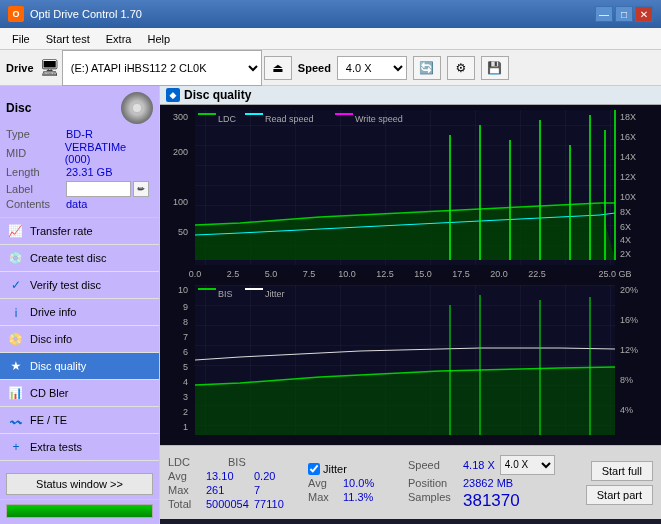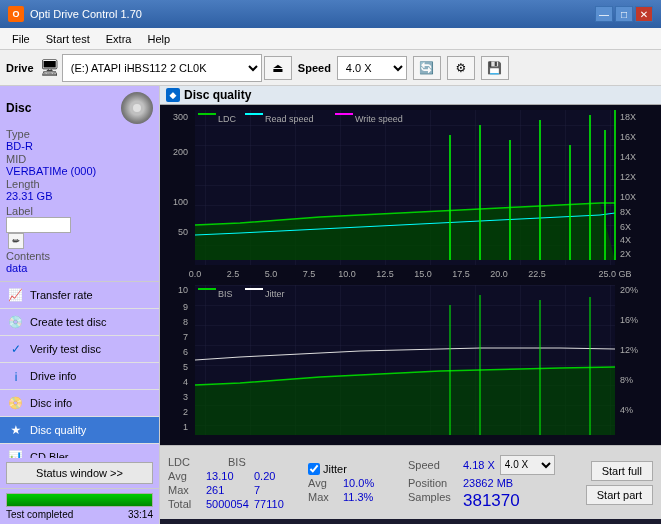--- a/index.html
+++ b/index.html
@@ -88,21 +88,21 @@
       align-items: center;
       padding: 0 6px;
       gap: 6px;
     }
     .toolbar-label {
       font-size: 11px;
       font-weight: bold;
       color: #000;
     }
     .drive-select {
-      height: 28px;
+      height: 36px;
       border: 1px solid #aaa;
       background: white;
       font-size: 11px;
       padding: 0 4px;
       width: 200px;
     }
     .toolbar-btn {
       height: 24px;
       width: 28px;
       border: 1px solid #aaa;
@@ -165,22 +165,22 @@
     }
     .disc-icon::after {
       content: '';
       width: 8px;
       height: 8px;
       background: #e0e0e0;
       border-radius: 50%;
     }
     .info-row {
       display: flex;
+      align-items: center;
       margin: 1px 0;
-      flex-direction: column;
     }
     .info-key {
       color: #555;
       width: 60px;
       font-size: 11px;
     }
     .info-val {
       color: #0000cc;
       font-size: 11px;
     }
@@ -427,24 +427,20 @@
         <span>Extra tests</span>
       </div>
     </div>
 
     <div class="status-btn">Status window &gt;&gt;</div>
 
     <div class="progress-section">
       <div class="progress-bar-container">
         <div class="progress-bar-fill" style="width:100%;"></div>
       </div>
-      <div style="display:flex;justify-content:space-between;">
-        <span class="status-text">Test completed</span>
-        <span class="progress-text">33:14</span>
-      </div>
     </div>
 
   </div>
 
   <div class="right-panel">
 
     <div class="chart-header">
       <div class="chart-title-icon">◆</div>
       <span class="chart-title-text">Disc quality</span>
     </div>

